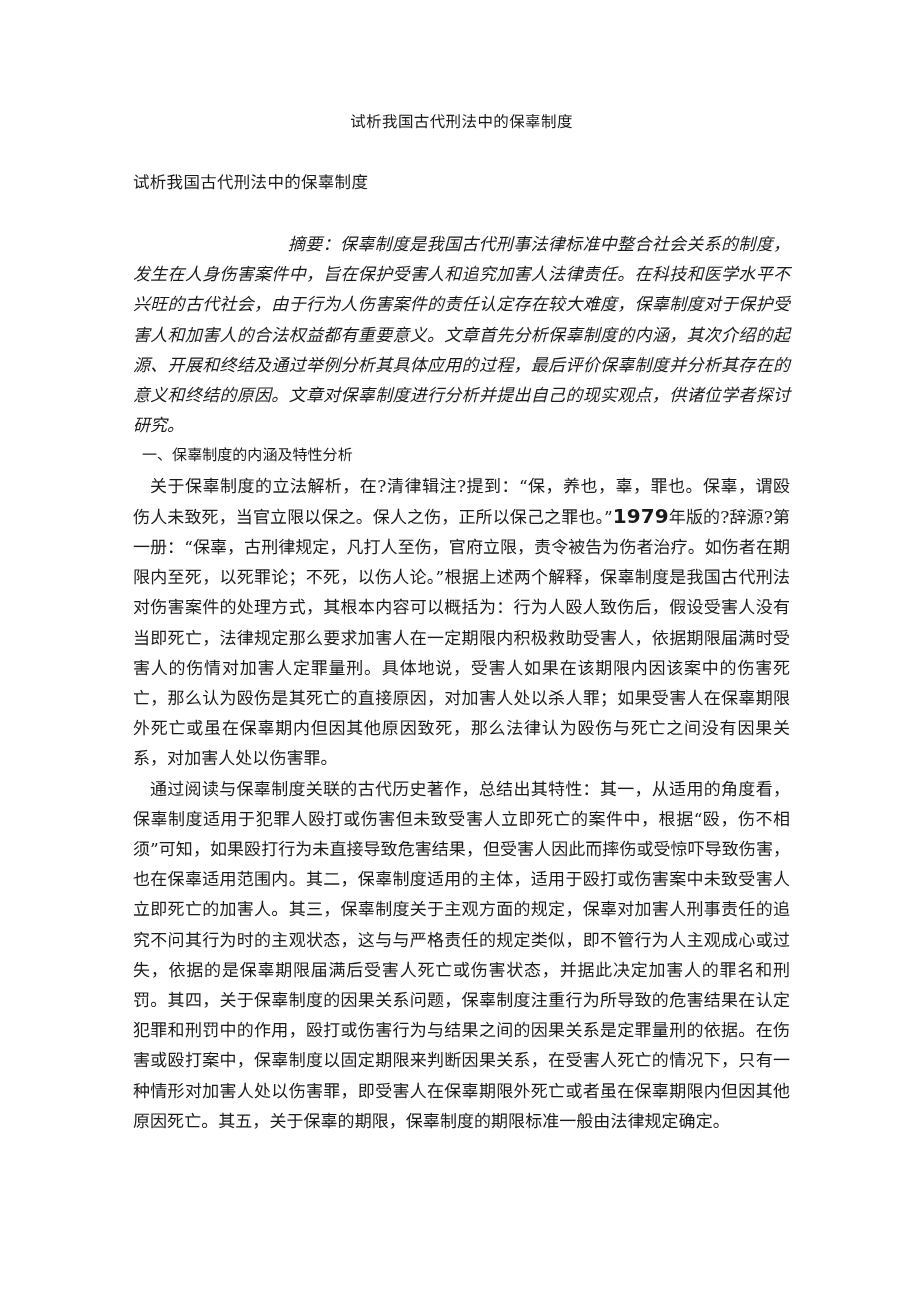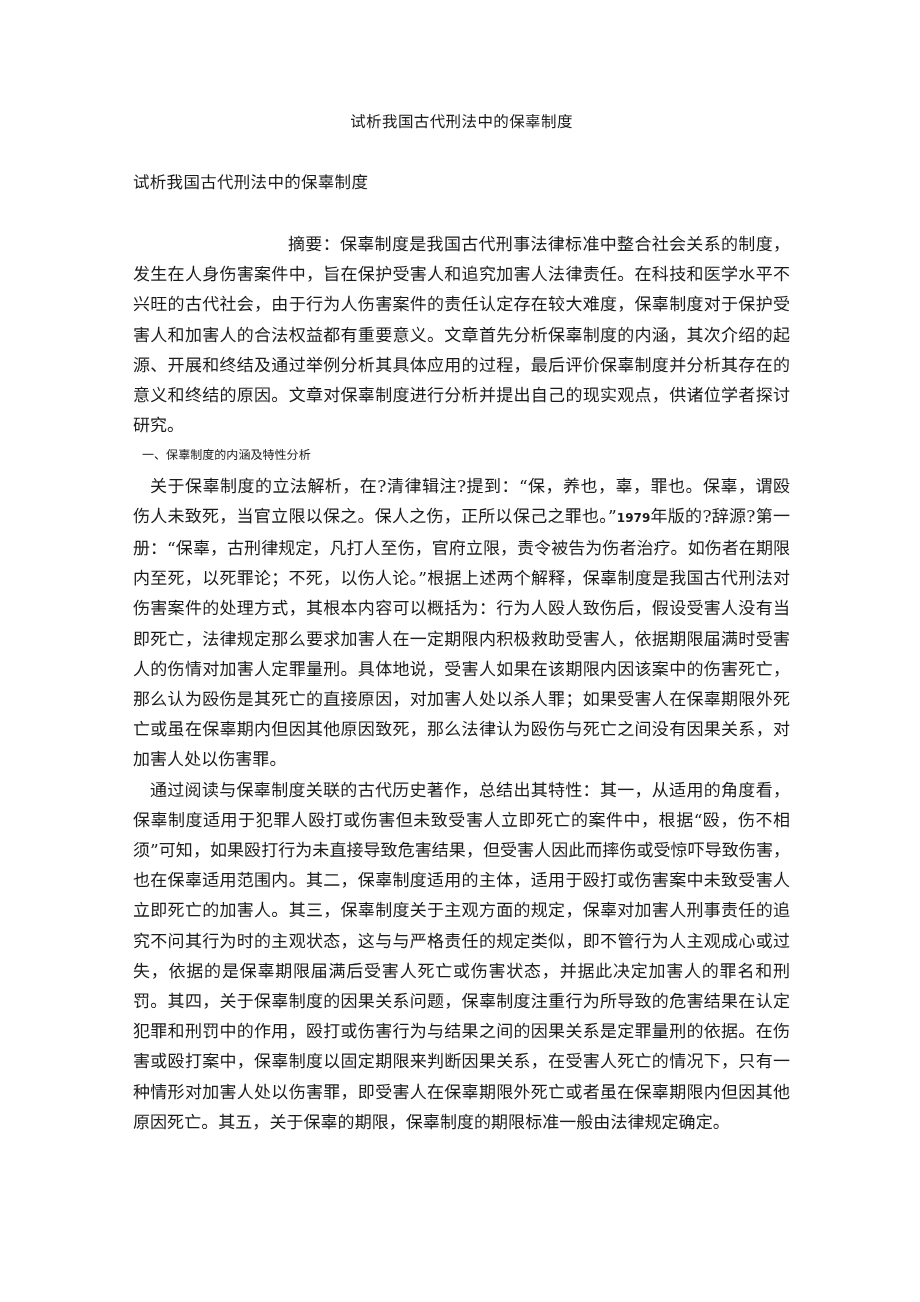--- a/index.html
+++ b/index.html
@@ -60,40 +60,41 @@
     line-height: 30.2px;
     text-align: justify;
     text-justify: inter-ideograph;
     letter-spacing: 0.05px;
     color: #1b1b1b;
     word-break: break-all;
   }
   .para.abstract {
     padding-top: 33px;
     text-indent: 155px;
+    font-style: italic;
   }
   .para.indent-1 {
     text-indent: 9px;
   }
   .para.indent-2 {
     text-indent: 17px;
   }
   .section-head {
     margin: 0;
-    font-size: 12px;
+    font-size: 15px;
     line-height: 30.2px;
     font-weight: normal;
     text-indent: 9px;
     letter-spacing: 0.05px;
     color: #1b1b1b;
   }
   .num {
     font-family: "DejaVu Sans", "Liberation Sans", sans-serif;
     font-weight: bold;
-    font-size: 12px;
+    font-size: 20px;
   }
 </style>
 </head>
 <body>
 
 <div class="page">
   <div class="content">
 
     <h1 class="doc-title">试析我国古代刑法中的保辜制度</h1>
 

